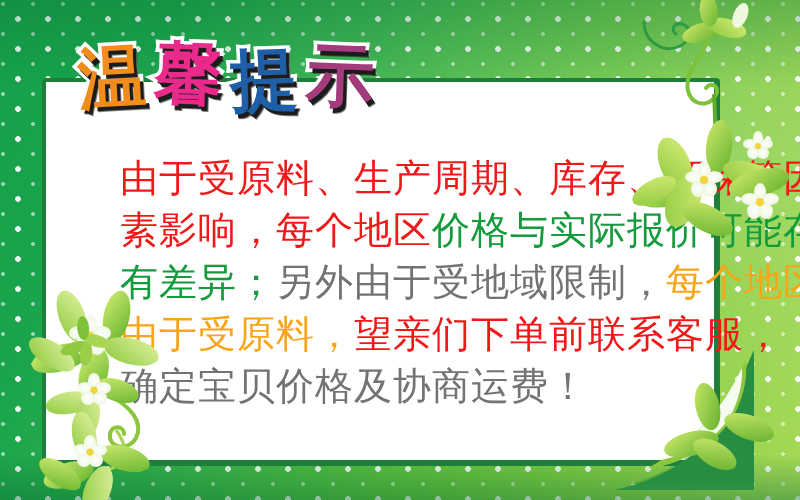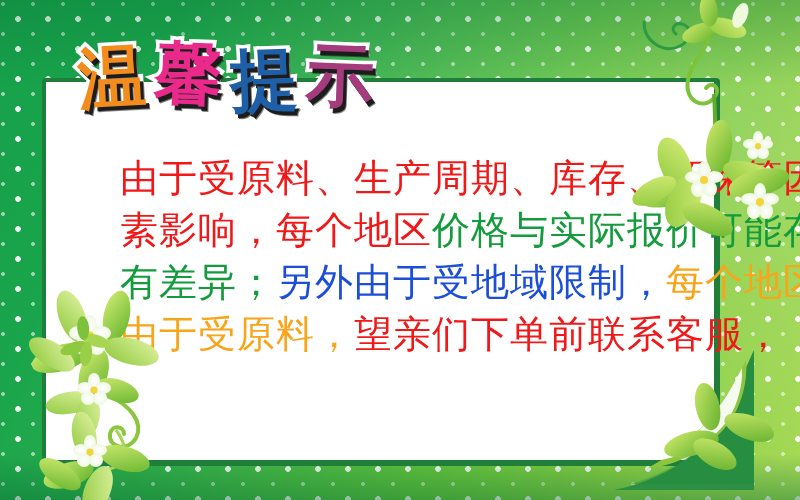--- a/index.html
+++ b/index.html
@@ -97,21 +97,21 @@
     z-index:7;
     font-size:38px;
     line-height:52px;
     font-weight:500;
     letter-spacing:1px;
     white-space:nowrap;
   }
   .body-text .ln{ display:block; height:52px; }
   .c-red   { color:#f01818; }
   .c-green { color:#139b3c; }
-  .c-blue  { color:#1d4ed8; }
+  .c-blue  { color:#737373; }
   .c-orange{ color:#f9a51a; }
 
   
   .deco{ position:absolute; z-index:9; pointer-events:none; }
   .deco-tr{ left:596px; top:-6px;  width:210px; height:250px; }
   .deco-br{ left:596px; top:300px; width:210px; height:210px; }
   .deco-bl{ left:-10px; top:280px; width:230px; height:230px; }
   .deco-ml{ left:28px;  top:258px; width:120px; height:120px; }
   .deco-swirl-tr{ left:636px; top:16px; width:70px; height:50px; }
 </style>
@@ -146,20 +146,23 @@
       <span class="c-red">由于受原料、生产周期、库存、环保等因</span>
     </span>
     <span class="ln">
       <span class="c-red">素影响，每个地区</span><span class="c-green">价格与实际报价可能存</span>
     </span>
     <span class="ln">
       <span class="c-green">有差异；</span><span class="c-blue">另外由于受地域限制，</span><span class="c-orange">每个地区</span>
     </span>
     <span class="ln">
       <span class="c-orange">由于受原料，</span><span class="c-red">望亲们下单前联系客服，</span>
+    </span>
+    <span class="ln">
+      <span class="c-blue">确定宝贝价格及协商运费！</span>
     </span>
   </div>
 
   <svg class="deco deco-swirl-tr" viewBox="0 0 70 50">
     <path d="M8,6 C8,26 28,38 44,30 C56,24 56,10 46,8 C38,6 34,14 40,18" fill="none" stroke="#2f9a44" stroke-width="3" stroke-linecap="round"></path>
   </svg>
 
   <svg class="deco deco-tr" viewBox="0 0 210 250">
     <defs>
       <linearGradient id="lf1" x1="0" y1="0" x2="1" y2="1">

